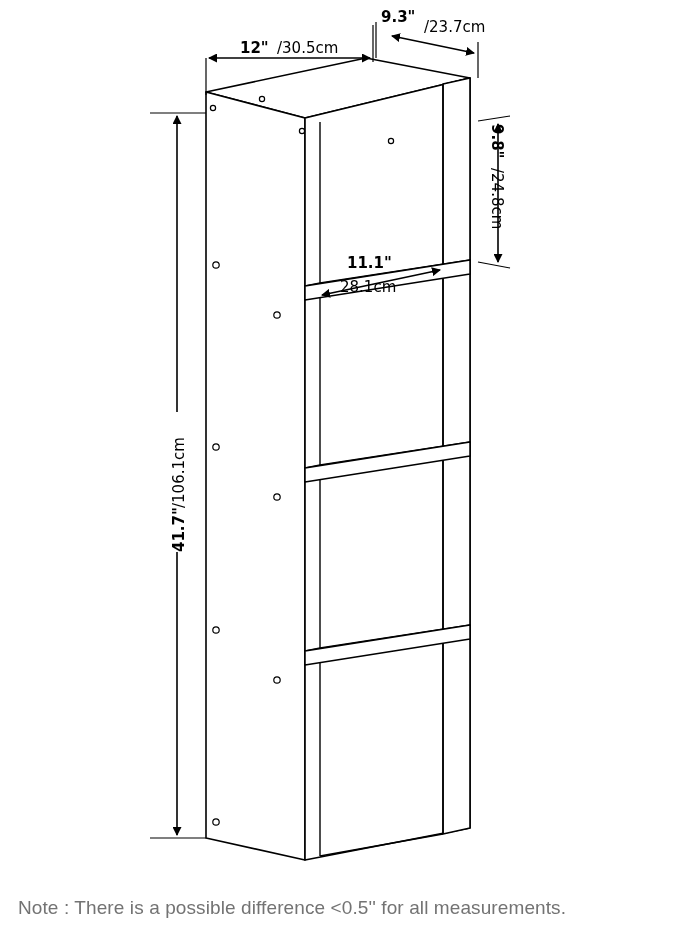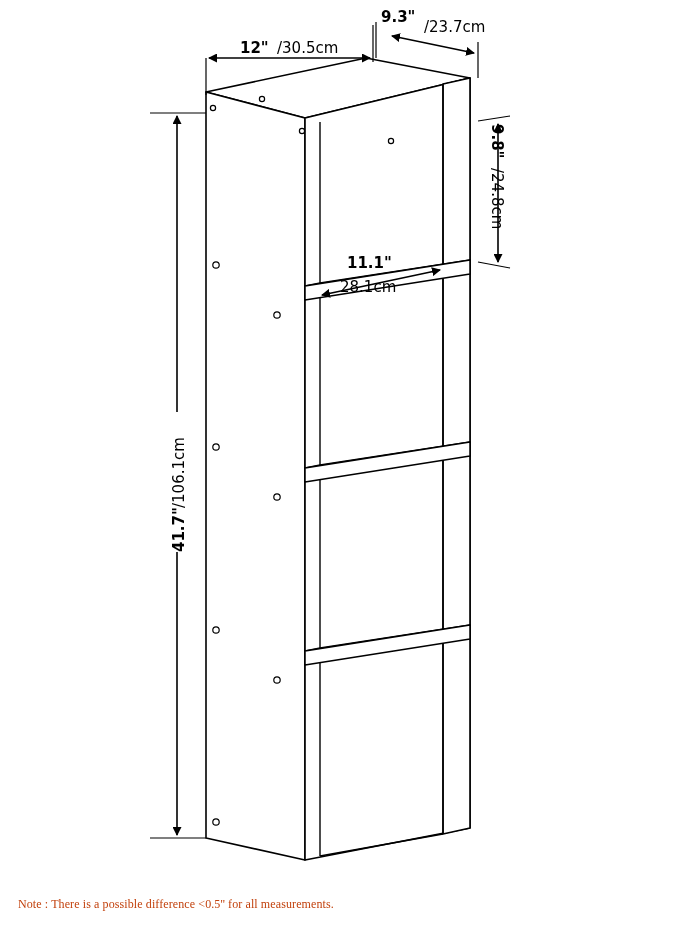--- a/index.html
+++ b/index.html
@@ -25,24 +25,24 @@
   svg.diagram {
     display: block;
     width: 679px;
     height: 939px;
   }
   .note {
     position: absolute;
     left: 18px;
     top: 897px;
     width: 650px;
-    font-size: 12px;
+    font-size: 19px;
     letter-spacing: 0.1px;
-    color: #c2410c;
-    font-family: Liberation Serif, serif;
+    color: #737373;
+    font-family: Liberation Sans, sans-serif;
   }
   .dimtext {
     font-family: "DejaVu Sans", sans-serif;
     font-size: 15px;
     fill: #000000;
   }
   .dimtext.bold {
     font-weight: bold;
   }
 </style>

